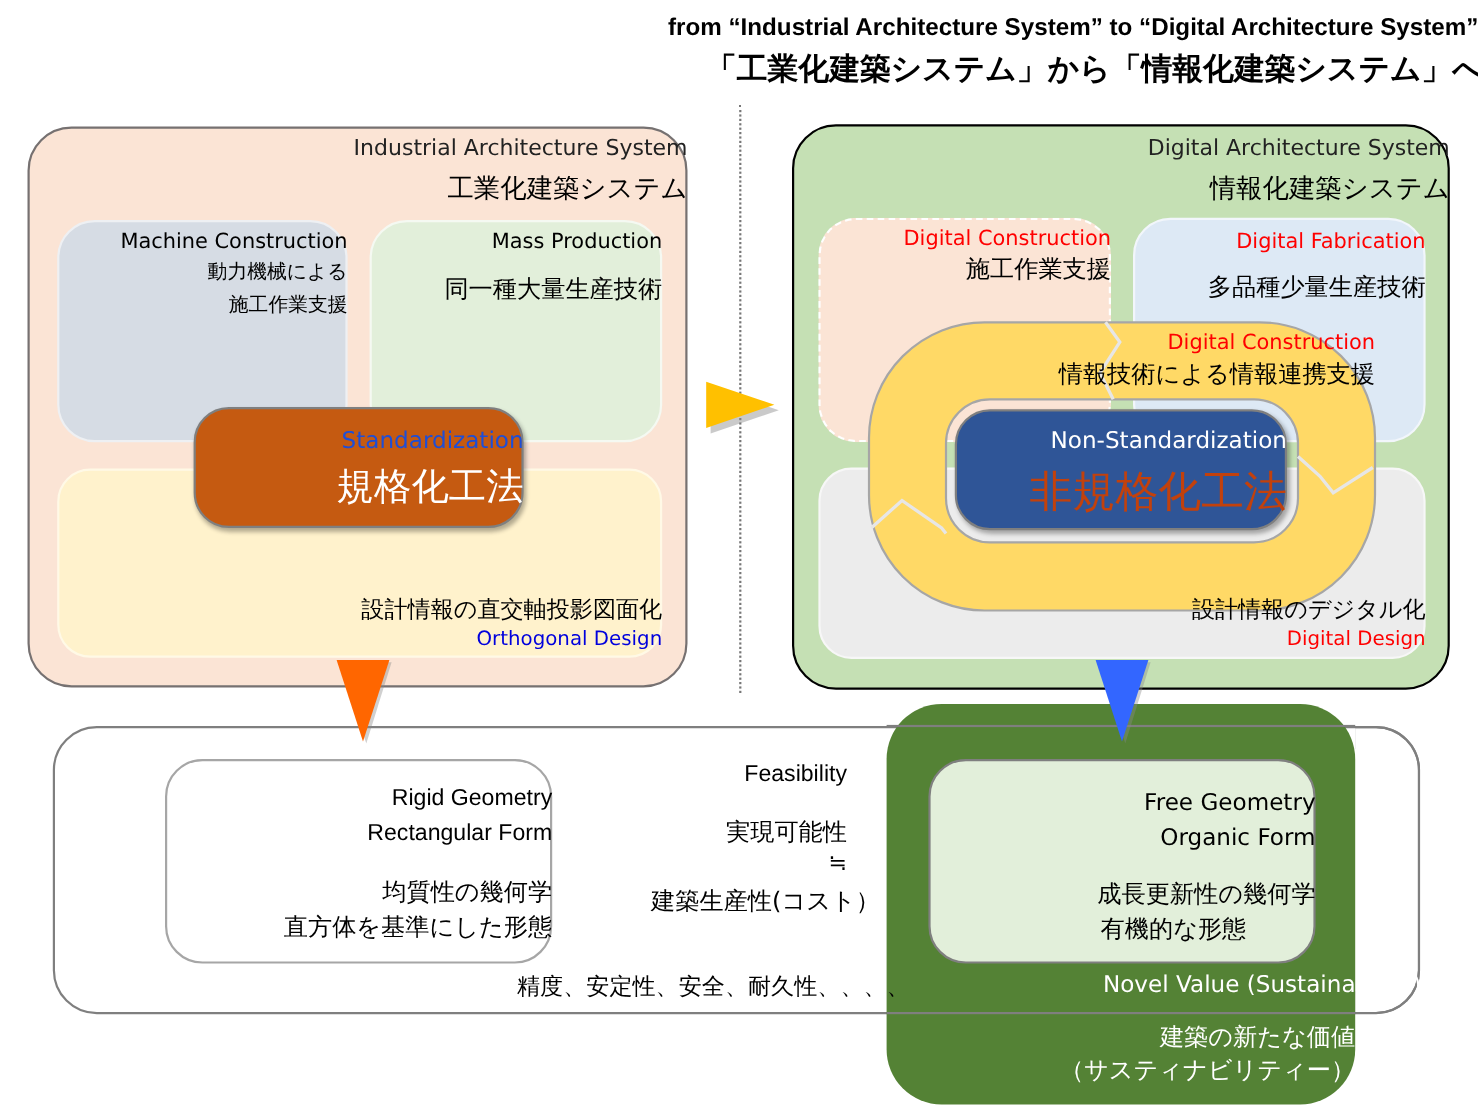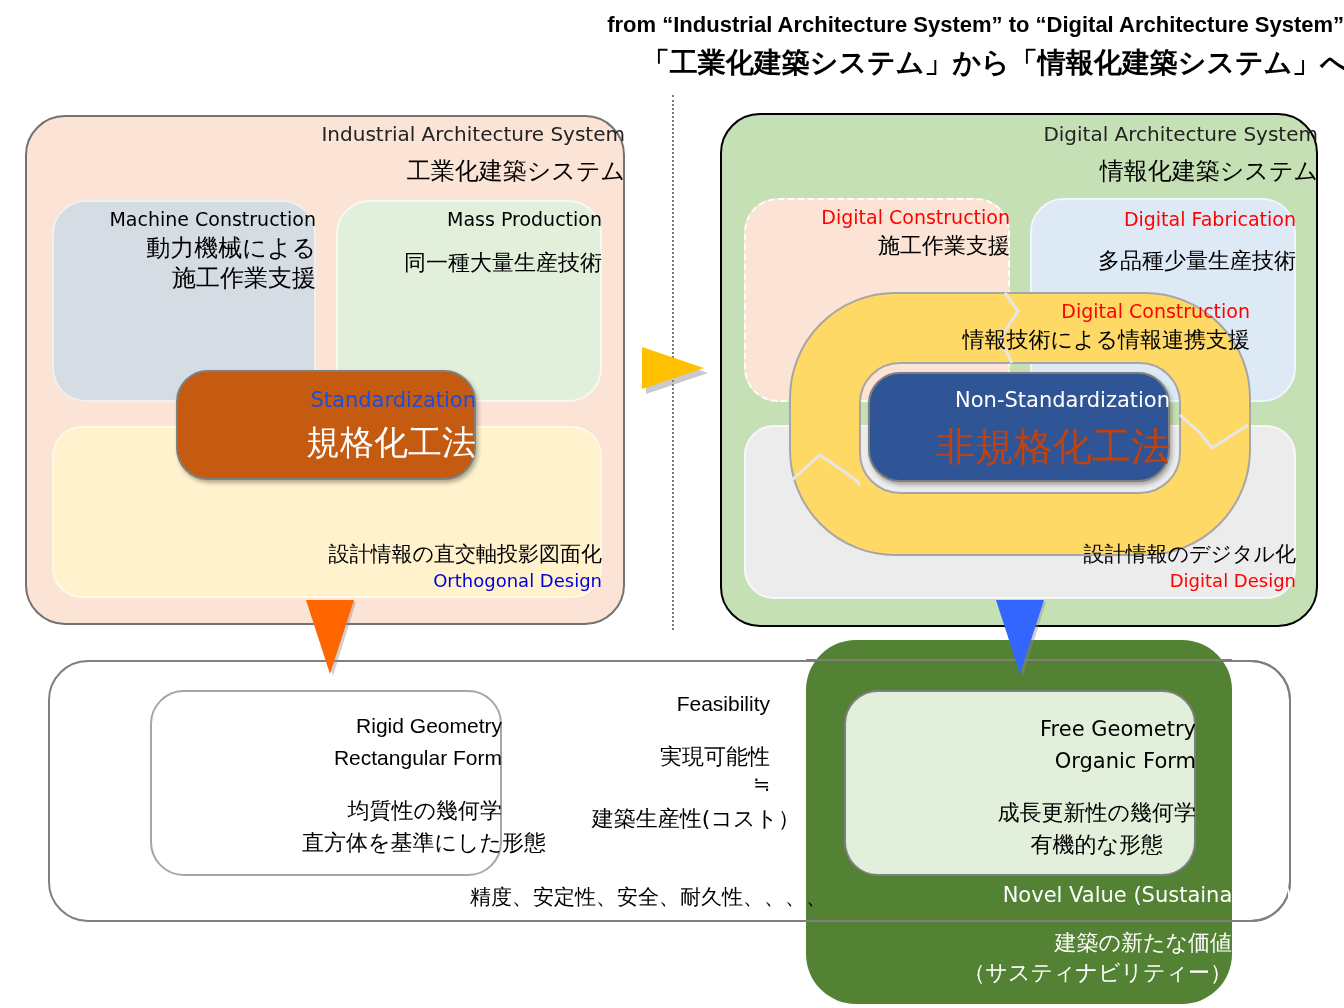--- a/index.html
+++ b/index.html
@@ -13,21 +13,21 @@
 
   #divider { left:672px; top:95px; width:0; height:535px; border-left:2px dotted #777; }
 
   
   #left-sys { left:25px; top:115px; width:600px; height:510px; background:#fbe4d5; border:2px solid #767171; border-radius:40px; box-sizing:border-box; }
   #left-sys-en { left:25px; top:122px; width:600px; font-size:20px; color:#222; }
   #left-sys-jp { left:25px; top:155px; width:600px; font-size:24px; }
 
   #machine { left:52px; top:200px; width:264px; height:202px; background:#d6dce4; border:2px solid #eef0f3; border-radius:34px; box-sizing:border-box; }
   #machine-en { left:52px; top:208px; width:264px; font-size:19px; }
-  #machine-jp { left:52px; top:233px; width:264px; font-size:24px; line-height:30px; }
+  #machine-jp { left:52px; top:233px; width:264px; font-size:18px; line-height:30px; }
 
   #mass { left:336px; top:200px; width:266px; height:202px; background:#e2efda; border:2px solid #f5f9f2; border-radius:34px; box-sizing:border-box; }
   #mass-en { left:336px; top:208px; width:266px; font-size:19px; }
   #mass-jp { left:336px; top:248px; width:266px; font-size:22px; }
 
   #ortho { left:52px; top:426px; width:550px; height:172px; background:#fff2cc; border:2px solid #fff9e6; border-radius:30px; box-sizing:border-box; }
   #ortho-jp { left:52px; top:540px; width:550px; font-size:21px; }
   #ortho-en { left:52px; top:570px; width:550px; font-size:18px; color:#0000dd; }
 
   #std { left:176px; top:370px; width:300px; height:110px; background:#c55a11; border:2px solid #7f7f7f; border-radius:32px; box-sizing:border-box; box-shadow:2px 3px 4px rgba(0,0,0,0.3); }
@@ -63,34 +63,34 @@
   #arrow-yellow { left:640px; top:345px; width:70px; height:50px; }
   #arrow-orange { left:300px; top:598px; width:60px; height:80px; }
   #arrow-blue { left:990px; top:598px; width:60px; height:80px; }
 
   
   #bottom { left:48px; top:660px; width:1243px; height:262px; background:#fff; border:2px solid #7f7f7f; border-radius:40px; box-sizing:border-box; }
   #rigid { left:150px; top:690px; width:352px; height:186px; background:#fff; border:2px solid #a6a6a6; border-radius:34px; box-sizing:border-box; }
   #rigid-en1 { left:150px; top:714px; width:352px; font-size:21px; font-family:"Liberation Sans",sans-serif; }
   #rigid-en2 { left:150px; top:746px; width:352px; font-size:21px; font-family:"Liberation Sans",sans-serif; }
   #rigid-jp1 { left:150px; top:796px; width:352px; font-size:22px; }
-  #rigid-jp2 { left:150px; top:828px; width:352px; font-size:22px;padding-left:44px; }
+  #rigid-jp2 { left:150px; top:828px; width:352px; font-size:22px; }
 
   #feas-en { left:570px; top:692px; width:200px; font-size:21px; font-family:"Liberation Sans",sans-serif; }
   #feas-jp { left:570px; top:742px; width:200px; font-size:22px; }
   #feas-approx { left:570px; top:772px; width:200px; font-size:20px; }
   #feas-cost { left:540px; top:804px; width:260px; font-size:22px; }
 
   #green { left:806px; top:640px; width:426px; height:364px; background:#548235; border-radius:50px; }
   #green-outline-top { left:806px; top:659px; width:426px; height:0; border-top:2px solid #7f7f7f; }
   #free { left:844px; top:690px; width:352px; height:186px; background:#e2efda; border:2px solid #7f7f7f; border-radius:34px; box-sizing:border-box; }
   #free-en1 { left:844px; top:717px; width:352px; font-size:21px; }
   #free-en2 { left:844px; top:749px; width:352px; font-size:21px; }
   #free-jp1 { left:844px; top:798px; width:352px; font-size:22px; }
-  #free-jp2 { left:844px; top:830px; width:289px; font-size:22px;padding-left:30px; }
+  #free-jp2 { left:844px; top:830px; width:289px; font-size:22px; }
   #novel-en { left:806px; top:883px; width:486px; font-size:21px; color:#fff; }
   #novel-jp1 { left:806px; top:928px; width:426px; font-size:22px; color:#fff; }
   #novel-jp2 { left:806px; top:958px; width:426px; font-size:22px; color:#fff; }
   #bottom-right-edge { left:1232px; top:660px; width:59px; height:262px; border:2px solid #7f7f7f; border-left:none; border-radius:0 40px 40px 0; box-sizing:border-box; }
   #bottom-line-seg { left:806px; top:920px; width:426px; height:0; border-top:2px solid #7f7f7f; }
 
   #criteria { left:470px; top:883px; width:420px; font-size:21px; text-align:left; }
 </style>
 </head>
 <body>

